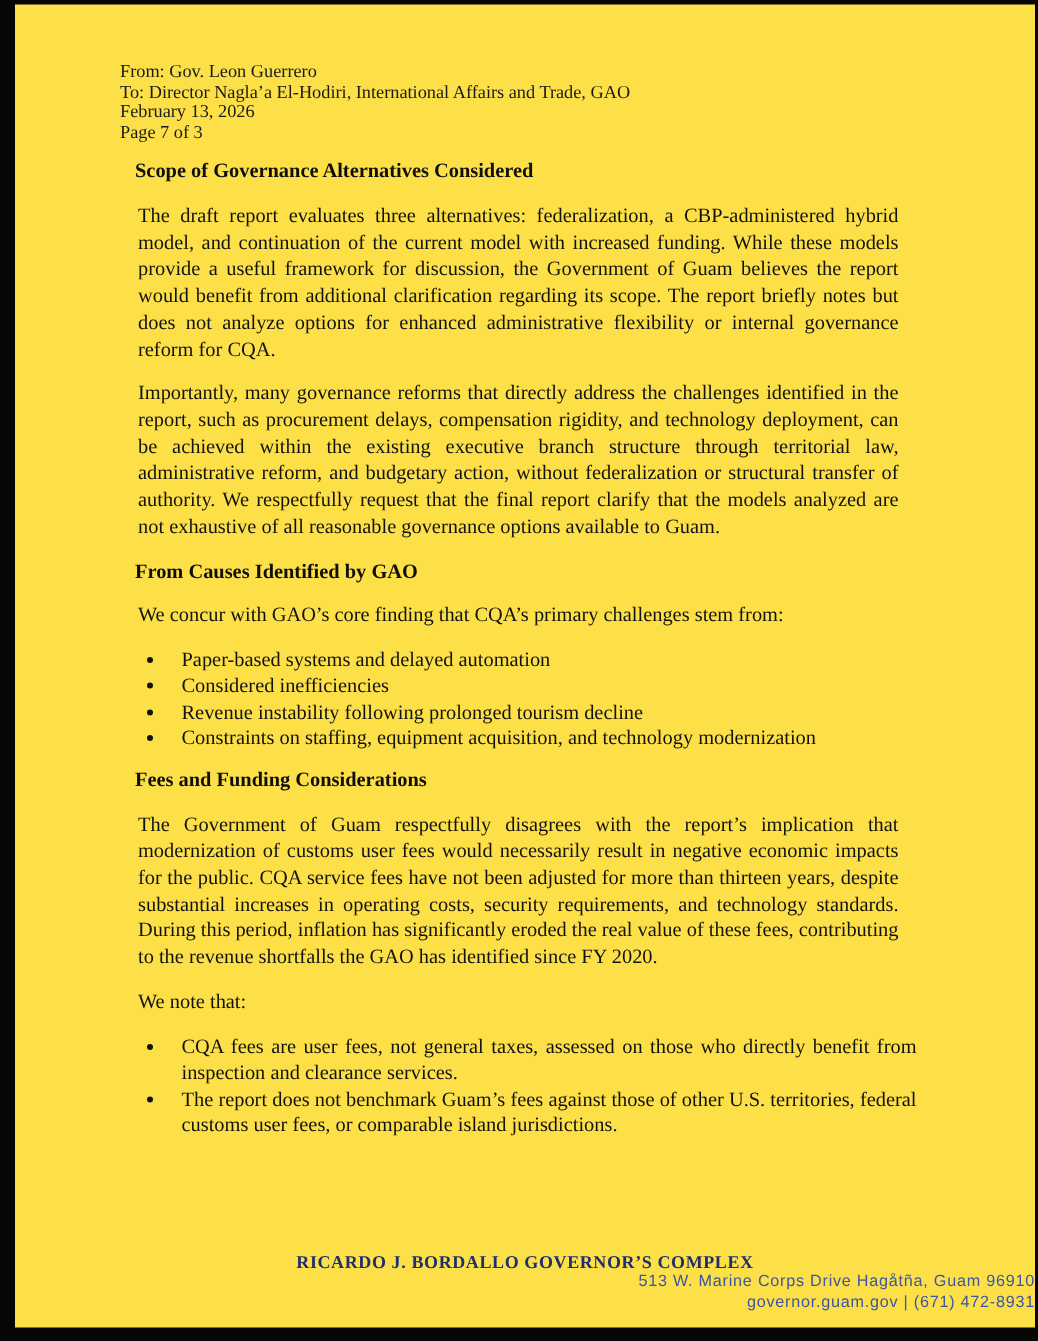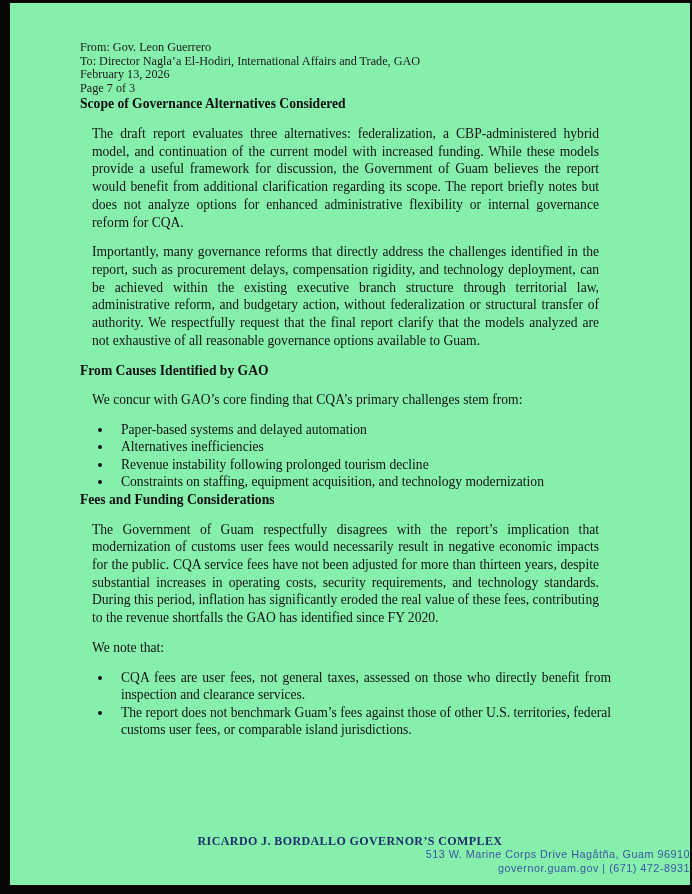--- a/index.html
+++ b/index.html
@@ -1,21 +1,21 @@
 <!DOCTYPE html>
 <html><head>
 <meta charset="utf-8">
 <style>
   html, body { margin: 0; padding: 0; background: #ffffff; }
   .scan-frame {
     position: relative;
     width: 692px;
     height: 894px;
     box-sizing: border-box;
-    background: #86efac;
+    background: #fde047;
     border-style: solid;
     border-color: #060606;
     border-width: 3px 2px 9px 10px; 
     overflow: hidden;
     font-family: "Liberation Serif", "DejaVu Serif", serif;
     color: #121212;
   }
   .content {
     padding: 38px 79px 0 70px;
   }
@@ -23,21 +23,21 @@
     margin: 0;
     font-size: 12.2px;
     line-height: 13.6px;
     color: #1a1a1a;
   }
   h2.sec-heading {
     font-size: 13.6px;
     font-weight: bold;
     line-height: 17.7px;
     color: #0f0f0f;
-    margin: 0;
+    margin: 10px;
   }
   .h1m { margin: 8px 0 10px 0; }
   .h2m { margin: 18px 0 10px 0; }
   .h3m { margin: 14px 0 10px 0; }
   p.body-para {
     margin: 12px;
     font-size: 13.6px;
     line-height: 17.7px;
     text-align: justify;
   }
@@ -96,21 +96,21 @@
     </div>
 
     <h2 class="sec-heading h1m">Scope of Governance Alternatives Considered</h2>
     <p class="body-para mb12">The draft report evaluates three alternatives: federalization, a CBP-administered hybrid model, and continuation of the current model with increased funding. While these models provide a useful framework for discussion, the Government of Guam believes the report would benefit from additional clarification regarding its scope. The report briefly notes but does not analyze options for enhanced administrative flexibility or internal governance reform for CQA.</p>
     <p class="body-para">Importantly, many governance reforms that directly address the challenges identified in the report, such as procurement delays, compensation rigidity, and technology deployment, can be achieved within the existing executive branch structure through territorial law, administrative reform, and budgetary action, without federalization or structural transfer of authority. We respectfully request that the final report clarify that the models analyzed are not exhaustive of all reasonable governance options available to Guam.</p>
 
     <h2 class="sec-heading h2m">From Causes Identified by GAO</h2>
     <p class="body-para">We concur with GAO’s core finding that CQA’s primary challenges stem from:</p>
     <ul class="bullet-list">
       <li>Paper-based systems and delayed automation</li>
-      <li>Alternatives inefficiencies</li>
+      <li>Considered inefficiencies</li>
       <li>Revenue instability following prolonged tourism decline</li>
       <li>Constraints on staffing, equipment acquisition, and technology modernization</li>
     </ul>
 
     <h2 class="sec-heading h3m">Fees and Funding Considerations</h2>
     <p class="body-para">The Government of Guam respectfully disagrees with the report’s implication that modernization of customs user fees would necessarily result in negative economic impacts for the public. CQA service fees have not been adjusted for more than thirteen years, despite substantial increases in operating costs, security requirements, and technology standards. During this period, inflation has significantly eroded the real value of these fees, contributing to the revenue shortfalls the GAO has identified since FY 2020.</p>
     <p class="body-para mt14">We note that:</p>
     <ul class="bullet-list second">
       <li>CQA fees are user fees, not general taxes, assessed on those who directly benefit from inspection and clearance services.</li>
       <li>The report does not benchmark Guam’s fees against those of other U.S. territories, federal customs user fees, or comparable island jurisdictions.</li>

